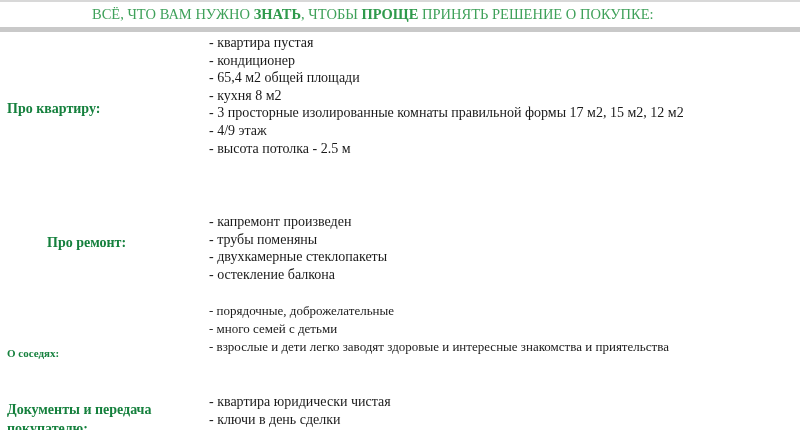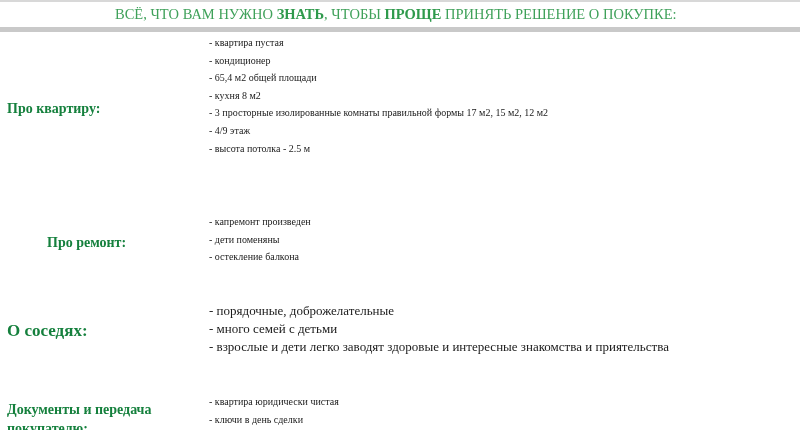--- a/index.html
+++ b/index.html
@@ -20,21 +20,21 @@
       left: 0; top: 0;
       width: 800px; height: 2px;
       background: #d8d8d8;
     }
     .header {
       position: absolute;
       left: 0; top: 2px;
       width: 800px;
       height: 24px;
       box-sizing: border-box;
-      padding-left: 115px;
+      padding-left: 92px;
       font-size: 14.5px;
       line-height: 24px;
       color: #3fa15a;
       white-space: nowrap;
     }
     .header b { font-weight: bold; color: #2f9a4c; }
     .header-bar {
       position: absolute;
       left: 0; top: 27px;
       width: 800px; height: 5px;
@@ -52,28 +52,28 @@
       font-size: 14px;
       line-height: 19px;
       color: #15803d;
     }
     .items {
       position: absolute;
       left: 209px;
       margin: 0;
       padding: 0;
       list-style: none;
-      font-size: 10px;
+      font-size: 14px;
       line-height: 17.6px;
       color: #1a1a1a;
       white-space: nowrap;
     }
     .items li::before { content: "- "; }
     .neighbors .items { font-size: 13px; line-height: 18px; }
-    .neighbors .label { font-size: 17px; }
+    .neighbors .label { font-size: 11px; margin-top: 23px; }
   </style>
 </head>
 <body>
 
 <div class="top-line"></div>
 
 <div class="header">
   <span>ВСЁ, ЧТО ВАМ НУЖНО </span><b>ЗНАТЬ</b><span>, ЧТОБЫ </span><b>ПРОЩЕ</b><span> ПРИНЯТЬ РЕШЕНИЕ О ПОКУПКЕ:</span>
 </div>
 <div class="header-bar"></div>
@@ -88,21 +88,22 @@
     <li>3 просторные изолированные комнаты правильной формы 17 м2, 15 м2, 12 м2</li>
     <li>4/9 этаж</li>
     <li>высота потолка - 2.5 м</li>
   </ul>
 </div>
 
 <div class="section" style="top:206px;">
   <div class="label" style="top:27px;margin-left:40px;">Про ремонт:</div>
   <ul class="items" style="top:7px;">
     <li>капремонт произведен</li>
-    <li>дети поменяны</li>
+    <li>трубы поменяны</li>
+    <li>двухкамерные стеклопакеты</li>
     <li>остекление балкона</li>
   </ul>
 </div>
 
 <div class="section neighbors" style="top:302px;">
   <div class="label" style="top:19px;">О соседях:</div>
   <ul class="items" style="top:0;">
     <li>порядочные, доброжелательные</li>
     <li>много семей с детьми</li>
     <li>взрослые и дети легко заводят здоровые и интересные знакомства и приятельства</li>

